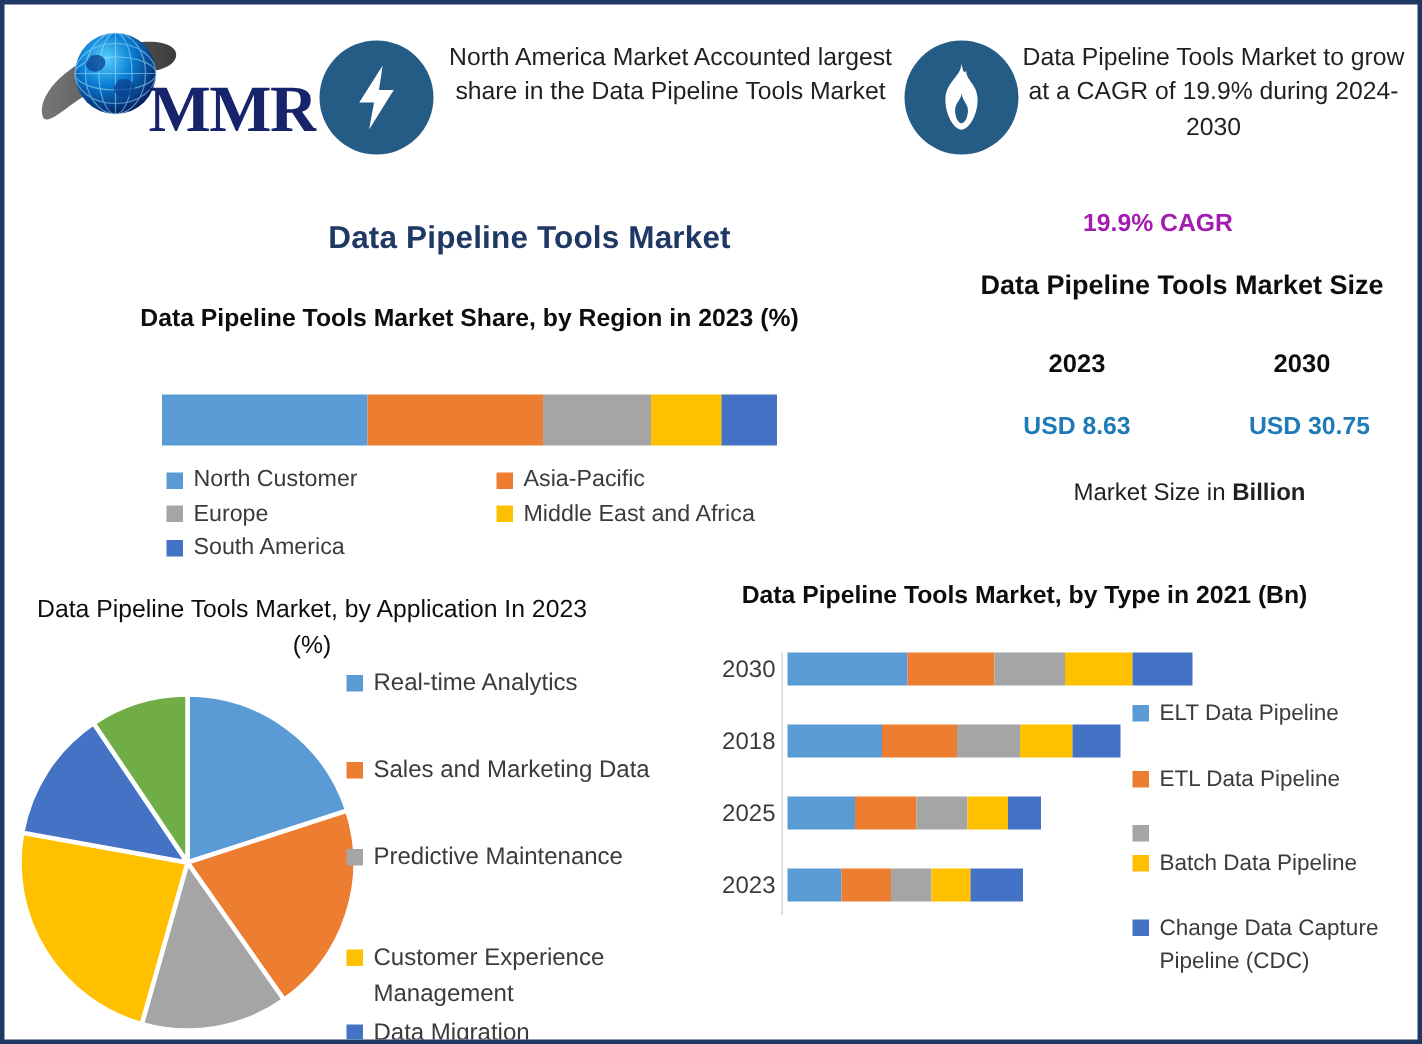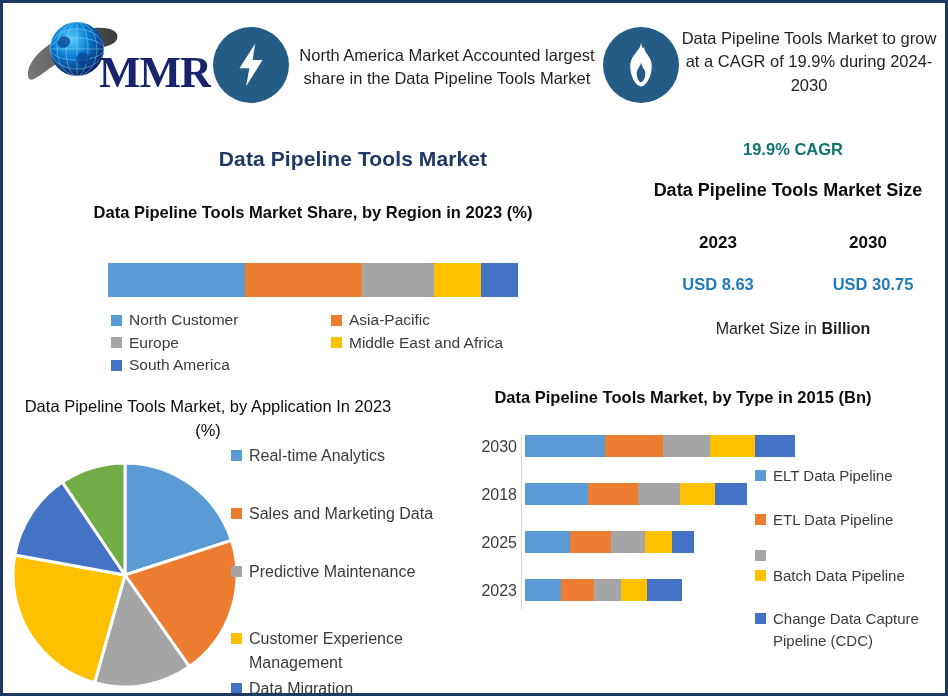--- a/index.html
+++ b/index.html
@@ -32,21 +32,21 @@
   }
   #bolt-icon-wrap { left: 210px; top: 24px; }
   #flame-icon-wrap { left: 600px; top: 24px; }
 
   .hdr-text {
     font-size: 16.5px;
     color: #231f20;
     line-height: 1.42;
     text-align: center;
   }
-  #hdr-text-1 { left: 296px; top: 41px; width: 296px; }
+  #hdr-text-1 { left: 296px; top: 24px; width: 296px; }
   #hdr-text-2 { left: 678px; top: 24px; width: 256px; }
 
   
   #main-title {
     left: 0; top: 144px; width: 700px;
     text-align: center;
     font-size: 21px; font-weight: bold;
     color: #1F3864;
     letter-spacing: .1px;
   }
@@ -79,23 +79,23 @@
     line-height: 1.2;
   }
   .sw {
     width: 11px; height: 11px;
     margin-right: 7px;
     flex: 0 0 auto;
   }
 
   
   #cagr {
-    left: 640px; top: 137px; width: 300px;
-    text-align: center;
-    font-size: 16.5px; font-weight: bold; color: #0f766e;
+    left: 619px; top: 137px; width: 300px;
+    text-align: center;
+    font-size: 16.5px; font-weight: bold; color: #a21caf;
   }
   #size-title {
     left: 630px; top: 175px; width: 310px;
     text-align: center;
     font-size: 18px; font-weight: bold; color: #0d0d0d;
     line-height: 1.35;
   }
   #yr-2023 { left: 660px; top: 230px; width: 110px; text-align: center;
              font-size: 17px; font-weight: bold; color: #0d0d0d; }
   #yr-2030 { left: 810px; top: 230px; width: 110px; text-align: center;
@@ -279,21 +279,21 @@
     <div class="pl-item" style="margin-bottom:2px">
       <span class="sw" style="background:#FFC000"></span>
       <span>Customer Experience Management</span>
     </div>
     <div class="pl-item">
       <span class="sw" style="background:#4472C4"></span>
       <span>Data Migration</span>
     </div>
   </div>
 
-  <div class="abs" id="type-title">Data Pipeline Tools Market, by Type in 2015 (Bn)</div>
+  <div class="abs" id="type-title">Data Pipeline Tools Market, by Type in 2021 (Bn)</div>
 
   <div class="abs" id="type-axis">
     <div class="tb-ylabel" style="top:3px">2030</div>
     <div class="tb-ylabel" style="top:51px">2018</div>
     <div class="tb-ylabel" style="top:99px">2025</div>
     <div class="tb-ylabel" style="top:147px">2023</div>
   </div>
 
   <div class="abs" id="type-plot">
     <div class="tb-row" style="top:0px">

